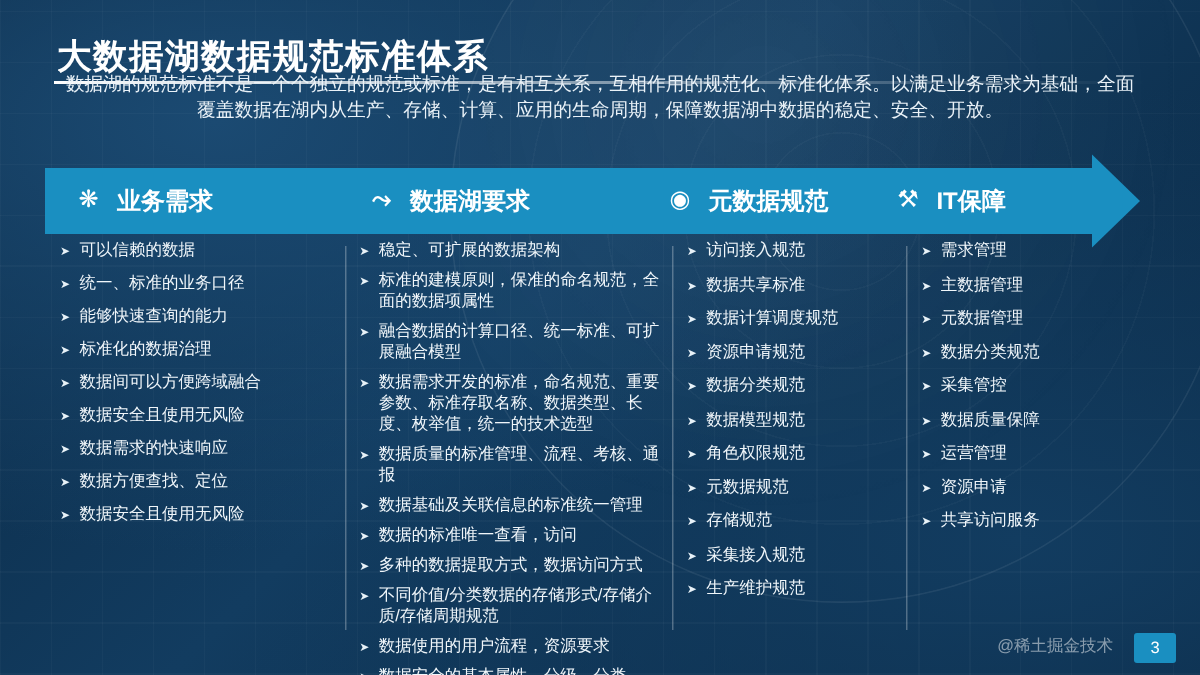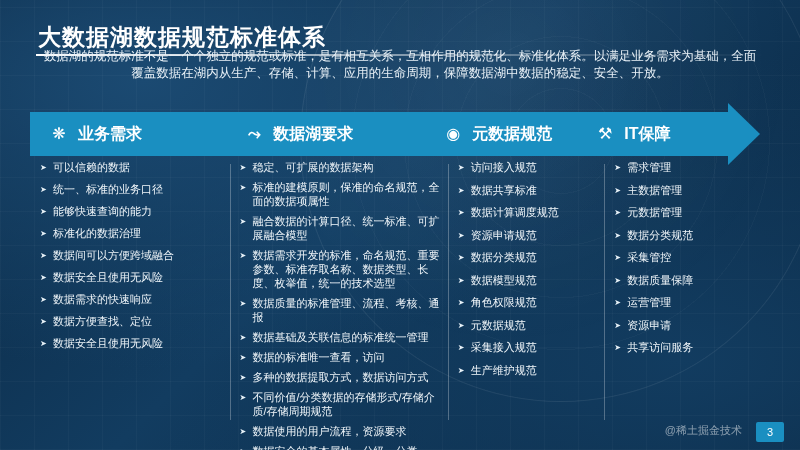--- a/index.html
+++ b/index.html
@@ -178,20 +178,21 @@
     <div class="col col3 sep">
       <ul>
           <li>访问接入规范</li>
           <li>数据共享标准</li>
           <li>数据计算调度规范</li>
           <li>资源申请规范</li>
           <li>数据分类规范</li>
           <li>数据模型规范</li>
           <li>角色权限规范</li>
           <li>元数据规范</li>
+          <li>存储规范</li>
           <li>采集接入规范</li>
           <li>生产维护规范</li>
         </ul>
     </div>
     <div class="col col4 sep">
       <ul>
           <li>需求管理</li>
           <li>主数据管理</li>
           <li>元数据管理</li>
           <li>数据分类规范</li>

